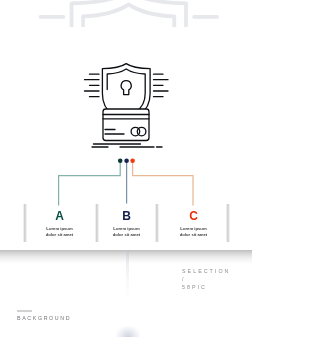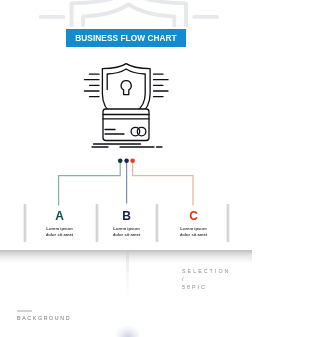--- a/index.html
+++ b/index.html
@@ -53,23 +53,20 @@
       <path d="M48.2 5.6 C43.6 8.7 34.6 10.4 24.4 10.6 L24.4 35.5 C24.4 45.5 28.5 52.5 35 56.5 L61.5 56.5 C68 52.5 72.1 45.5 72.1 35.5 L72.1 10.6 C61.8 10.4 52.8 8.7 48.2 5.6 Z"></path>
       <path d="M29.2 31.6 L29.2 16.0 C37.2 15.7 43.6 14.1 48.2 11.0 C52.8 14.1 59.2 15.7 67.2 16.0 L67.2 35.2 C67.2 43.8 63.8 49.8 58 53.5"></path>
       <line x1="11.5" y1="16.2" x2="21" y2="16.2"></line>
       <line x1="6.5" y1="21.7" x2="21" y2="21.7"></line>
       <line x1="75.5" y1="16.2" x2="85" y2="16.2"></line>
       <line x1="75.5" y1="21.7" x2="90" y2="21.7"></line>
     </svg>
   </div>
   </div>
 
-  <div class="banner">
-    <div class="banner-text">BUSINESS FLOW CHART</div>
-  </div>
 
   <div class="icon">
     <svg viewBox="0 0 96 96" fill="none" stroke="#0d0f14" stroke-width="1.3" stroke-linecap="round" stroke-linejoin="round">
       <g>
 
         <path d="M48.2 5.6 C43.6 8.7 34.6 10.4 24.4 10.6 L24.4 35.5 C24.4 45.5 28.5 52.5 35 56.5 L61.5 56.5 C68 52.5 72.1 45.5 72.1 35.5 L72.1 10.6 C61.8 10.4 52.8 8.7 48.2 5.6 Z"></path>
 
         <path d="M29.2 31.6 L29.2 16.0 C37.2 15.7 43.6 14.1 48.2 11.0 C52.8 14.1 59.2 15.7 67.2 16.0 L67.2 35.2 C67.2 43.8 63.8 49.8 58 53.5"></path>
 
         <path d="M48.2 22.6 a5.0 5.0 0 0 1 2.6 9.3 L50.8 36.6 L45.6 36.6 L45.6 31.9 A5.0 5.0 0 0 1 48.2 22.6 Z"></path>

